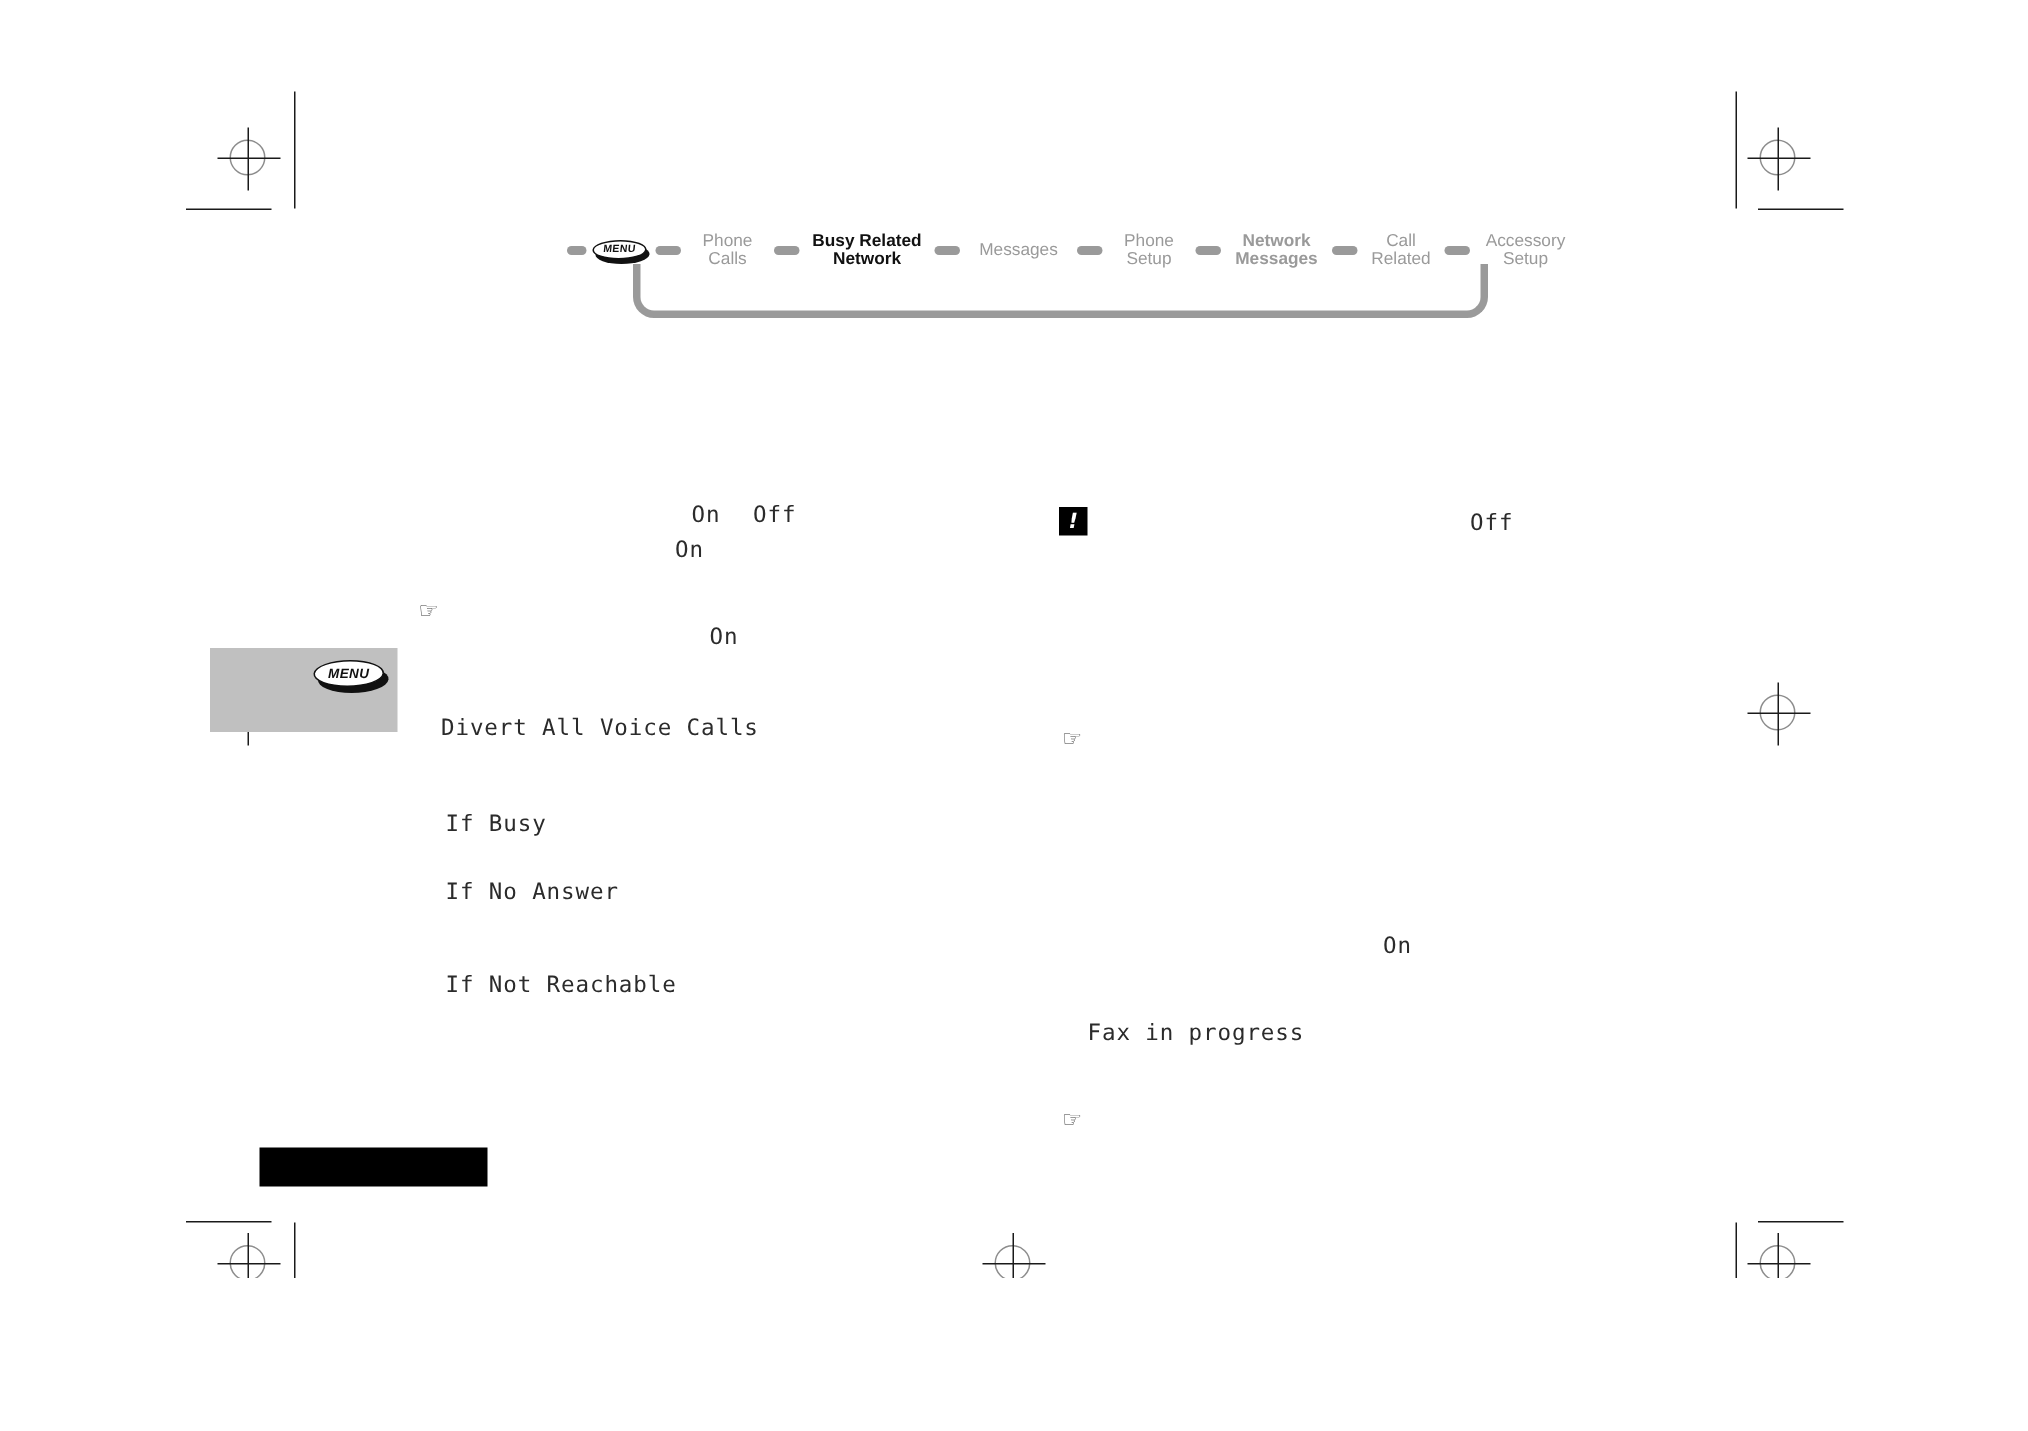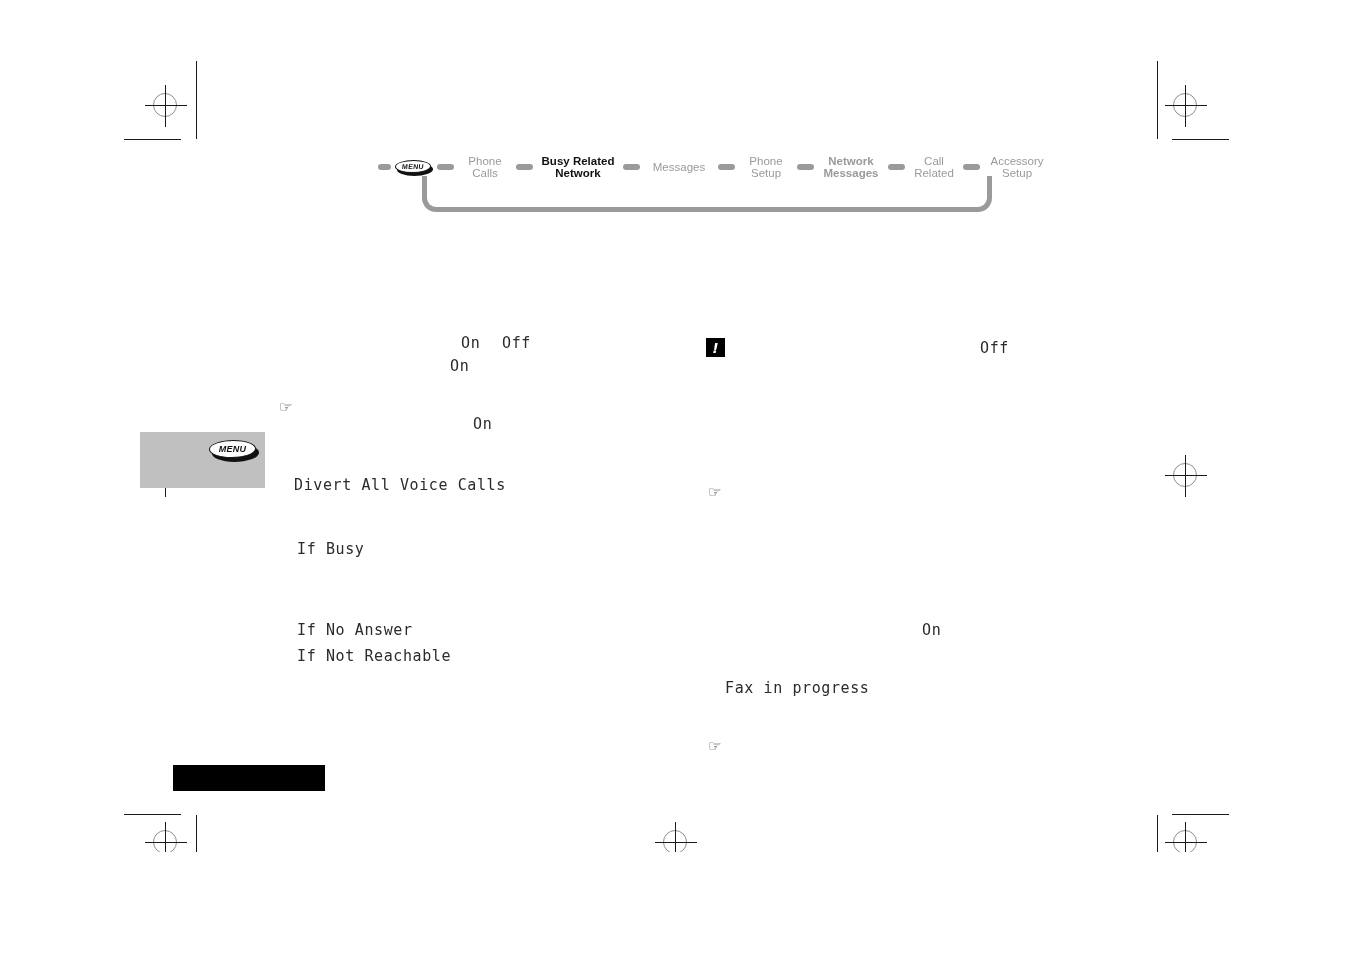--- a/index.html
+++ b/index.html
@@ -386,21 +386,21 @@
       <div class="txt">MENU</div>
     </div>
   </div>
 
   <div class="lcd" style="left:294px; top:476px;">Divert All Voice Calls</div>
 
   <div class="hand" style="left:708px; top:485px;">☞</div>
 
   <div class="lcd" style="left:297px; top:540px;">If Busy</div>
 
-  <div class="lcd" style="left:297px; top:585px;margin-top:36px;">If No Answer</div>
+  <div class="lcd" style="left:297px; top:585px;">If No Answer</div>
 
   <div class="lcd" style="left:922px; top:621px;">On</div>
 
   <div class="lcd" style="left:297px; top:647px;">If Not Reachable</div>
 
   <div class="lcd" style="left:725px; top:679px;">Fax in progress</div>
 
   <div class="hand" style="left:708px; top:739px;">☞</div>
 
   <div id="black-bar"></div>

